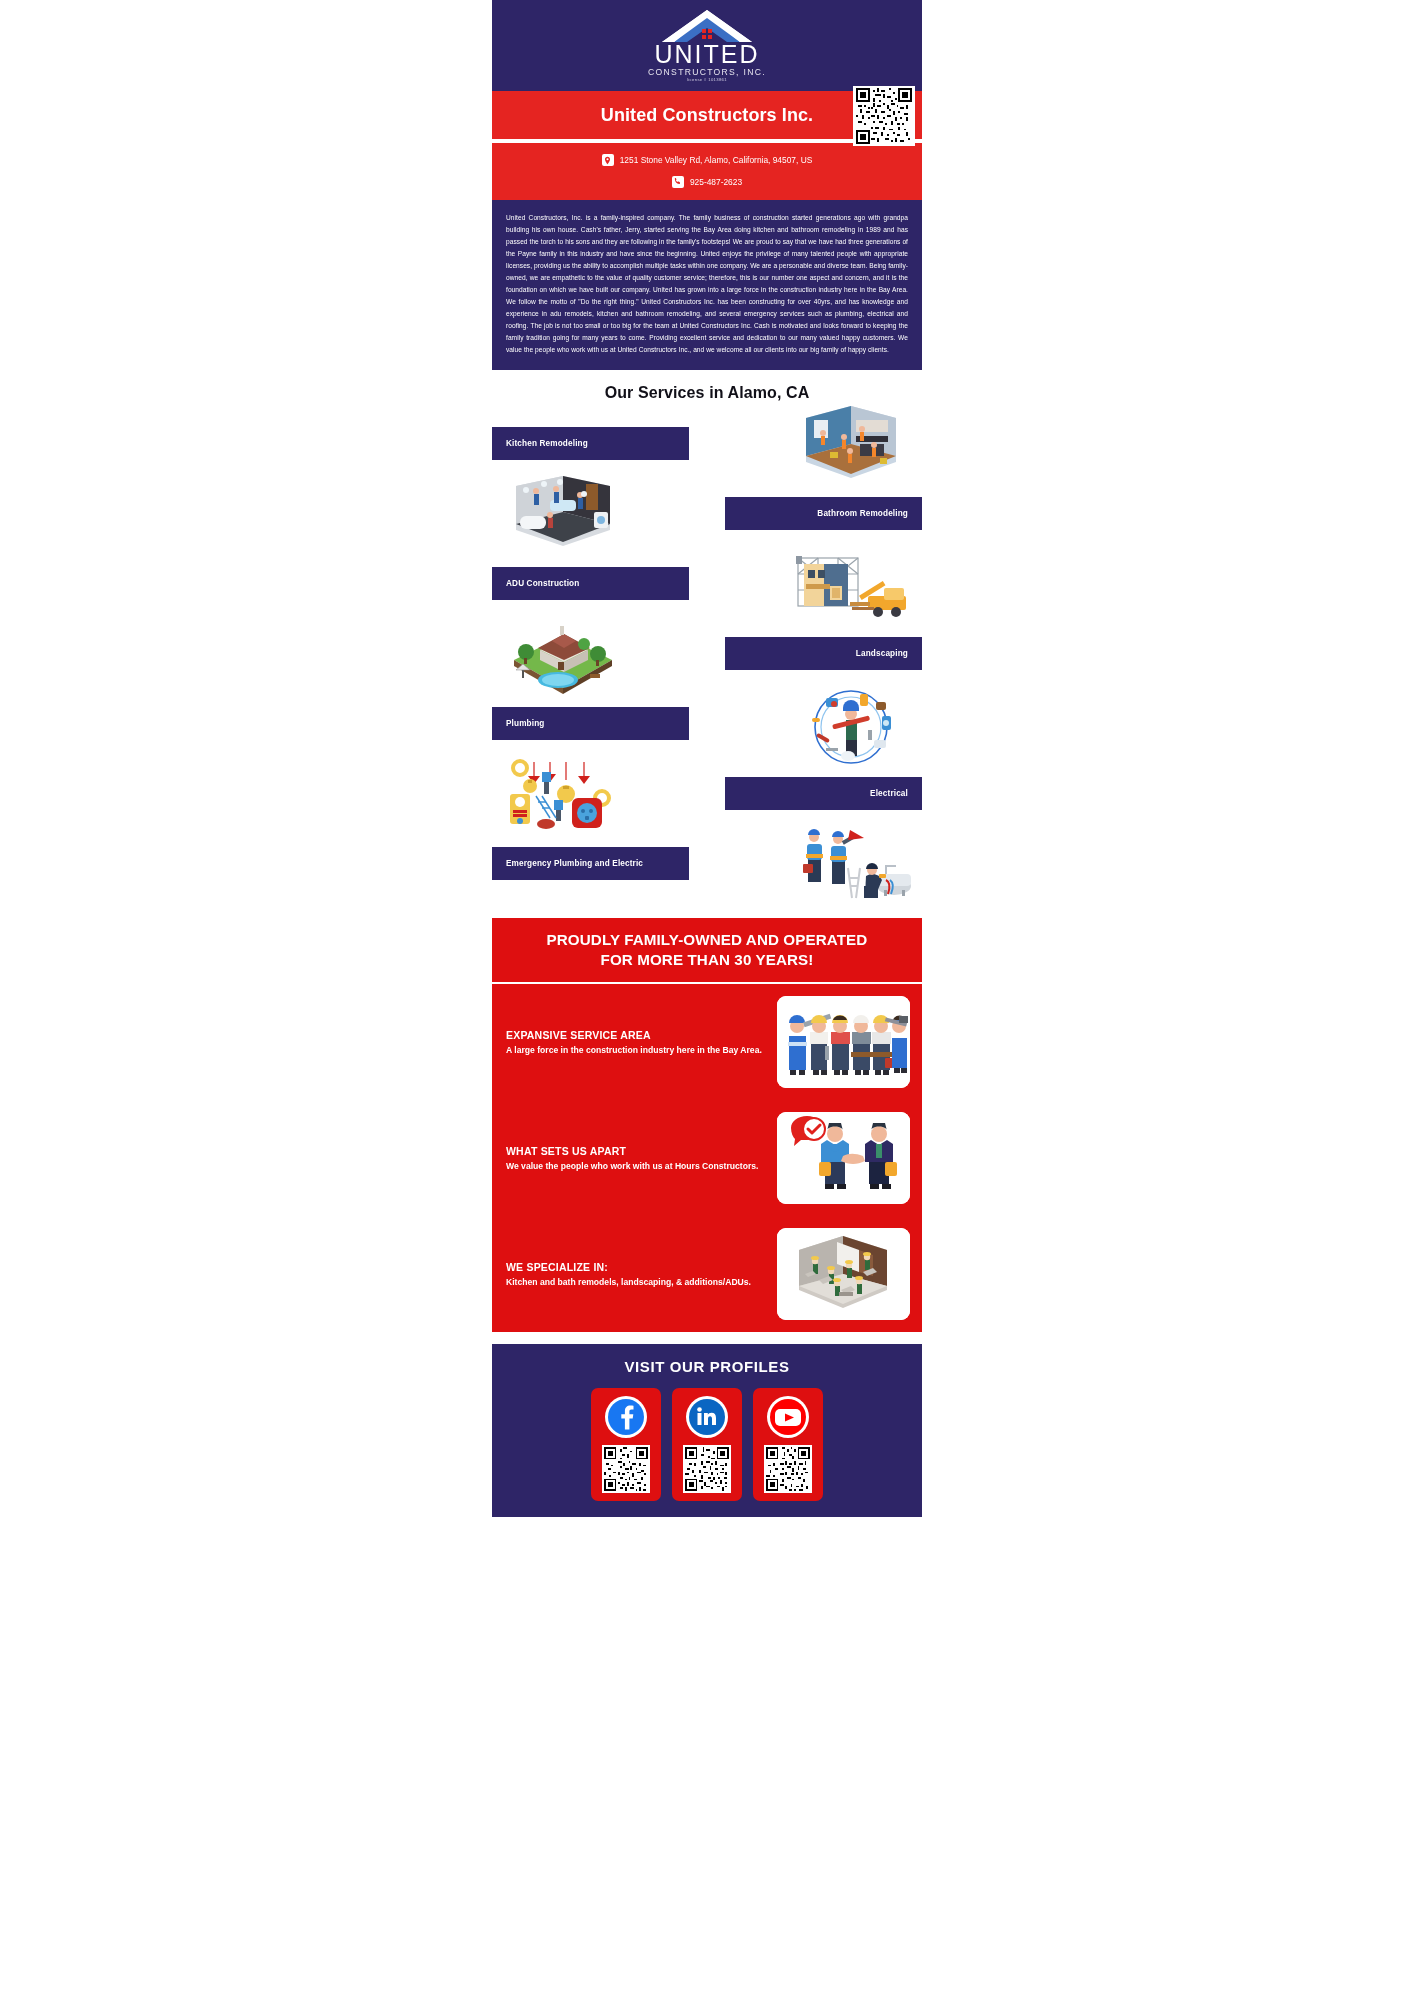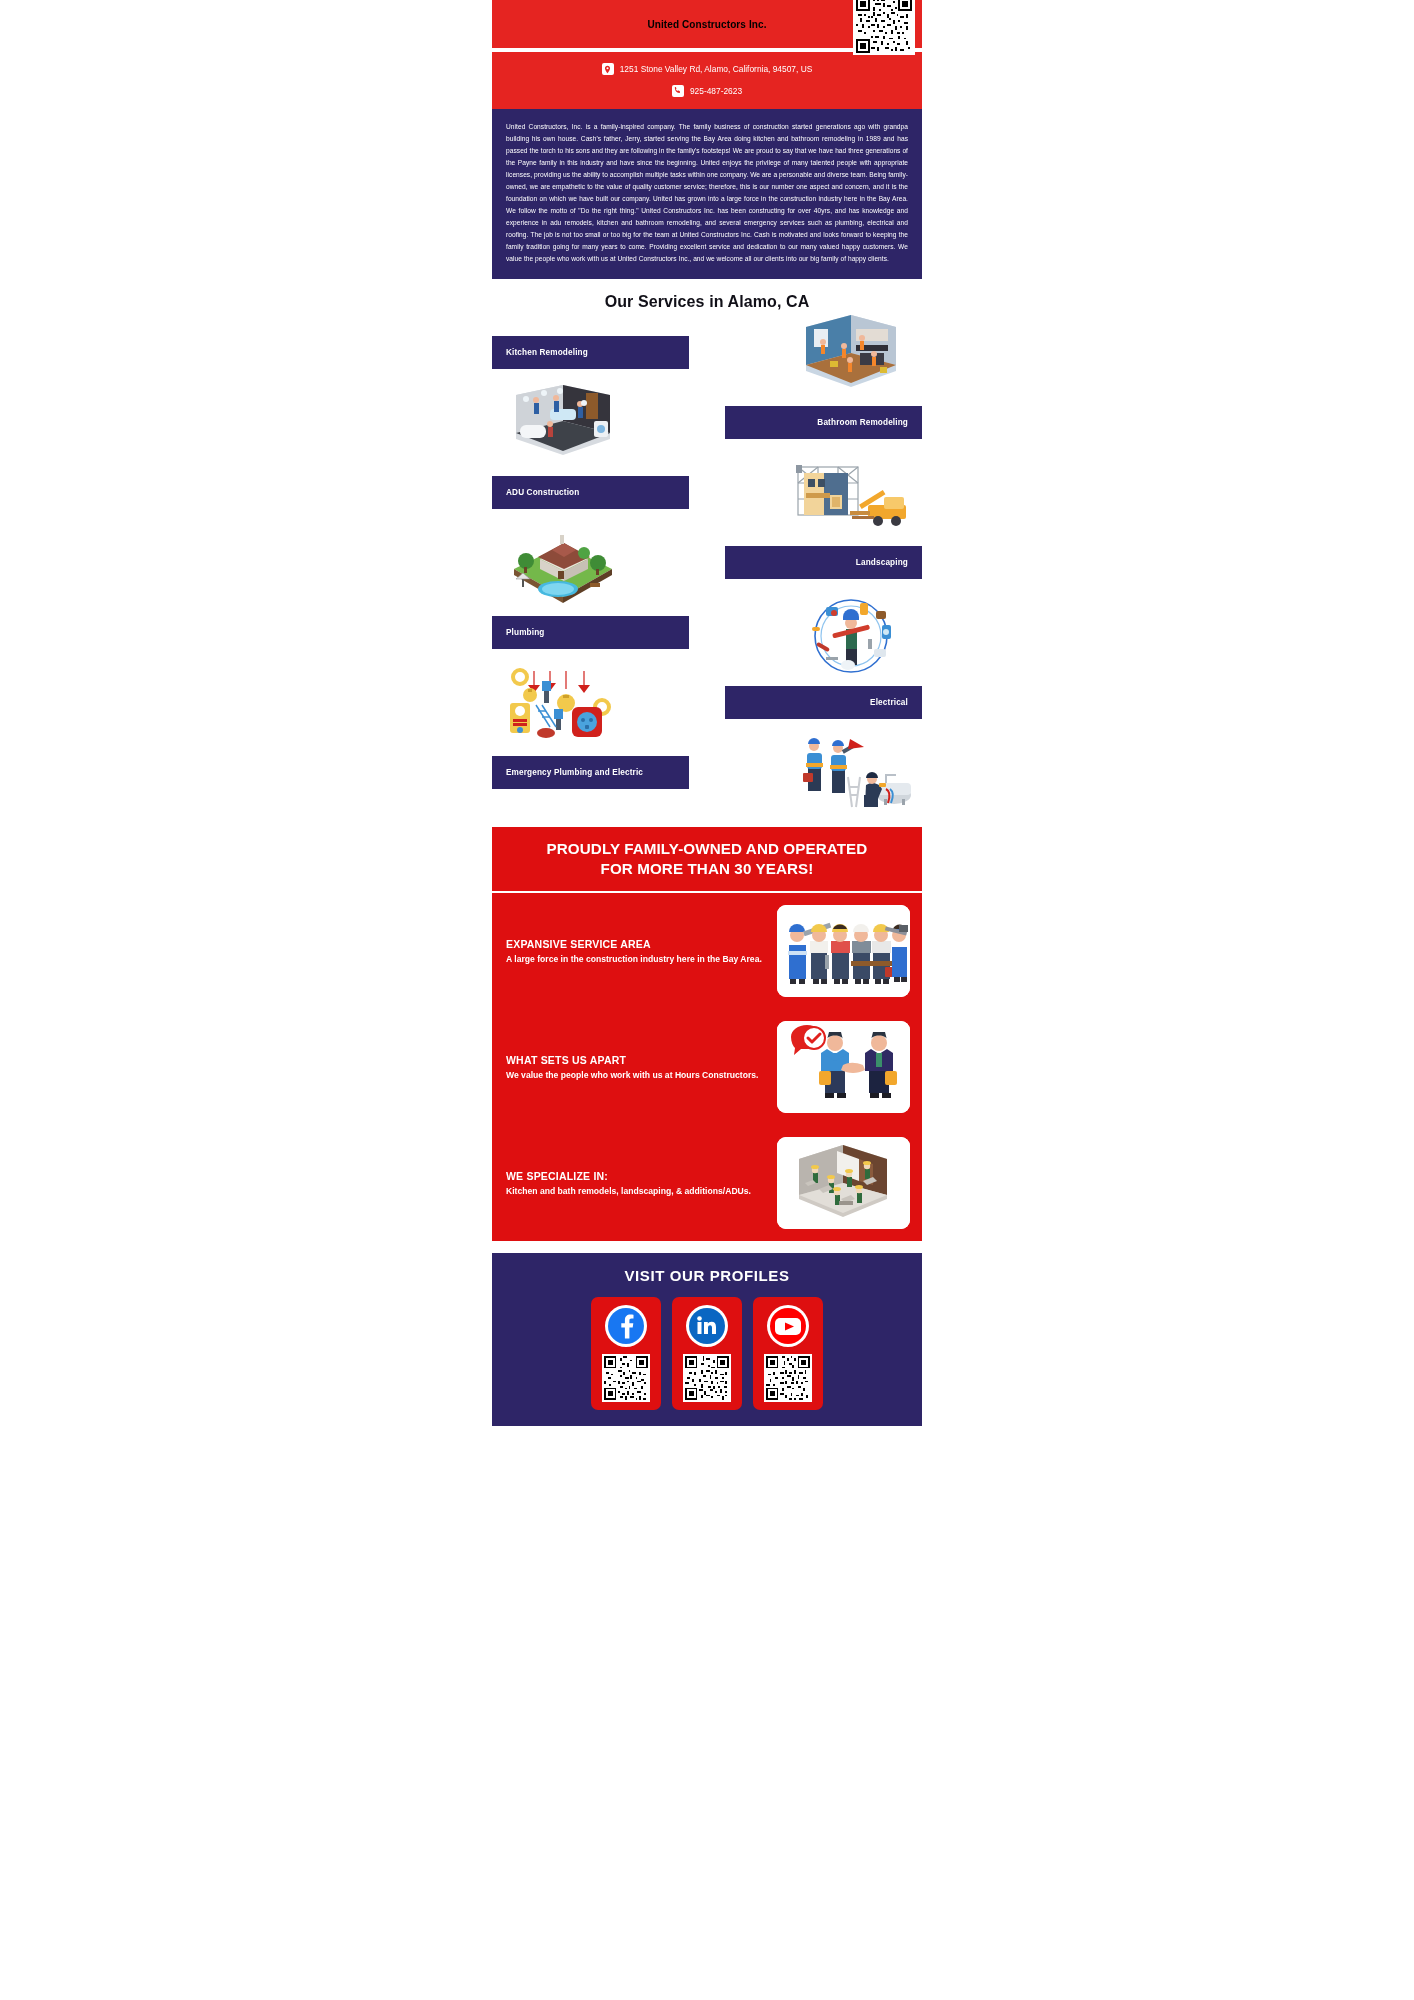--- a/index.html
+++ b/index.html
@@ -50,22 +50,22 @@
   
   .name-bar {
     background: #e52421;
     height: 48px;
     position: relative;
     display: flex;
     align-items: center;
     justify-content: center;
   }
   .name-bar .biz-name {
-    color: #000000;
-    font-size: 10px;
+    color: #ffffff;
+    font-size: 18px;
     font-weight: bold;
     letter-spacing: .1px;
   }
   .qr-top {
     position: absolute;
     right: 7px;
     top: -5px;
     width: 62px;
     height: 60px;
     background: #fff;
@@ -259,20 +259,36 @@
   .social-badge { width: 44px; height: 44px; }
   .social-badge svg { display: block; }
   .qr-sm { width: 48px; height: 48px; background:#fff; padding:2px; }
   .qr-sm svg, .qr-top svg { display:block; width:100%; height:100%; }
 </style>
 </head>
 <body>
 
 <div class="page">
 
+  <div class="logo-header">
+    <div class="logo-wrap">
+      <svg class="logo-house" width="92" height="34" viewBox="0 0 92 34">
+        <polygon points="46,1 91,33 73,33 46,14 19,33 1,33" fill="#ffffff"></polygon>
+        <polygon points="46,6 79,33 66,33 46,19 26,33 13,33" fill="#3b6fc4"></polygon>
+        <polygon points="46,1 91,33 79,33 46,9 13,33 1,33" fill="#ffffff"></polygon>
+        <rect x="41" y="20" width="4" height="4" fill="#e52421"></rect>
+        <rect x="47" y="20" width="4" height="4" fill="#e52421"></rect>
+        <rect x="41" y="26" width="4" height="4" fill="#e52421"></rect>
+        <rect x="47" y="26" width="4" height="4" fill="#e52421"></rect>
+      </svg>
+      <div class="logo-united">UNITED</div>
+      <div class="logo-sub">CONSTRUCTORS, INC.</div>
+      <div class="logo-lic">license # 1013861</div>
+    </div>
+  </div>
 
   <div class="name-bar">
     <span class="biz-name">United Constructors Inc.</span>
     <div class="qr-top">
       <svg viewBox="0 0 29 29" shape-rendering="crispEdges">
         <rect width="29" height="29" fill="#fff"></rect>
         <g fill="#000">
           <rect x="0" y="0" width="7" height="1"></rect>
             <rect x="0" y="6" width="7" height="1"></rect>
           <rect x="0" y="0" width="1" height="7"></rect>

